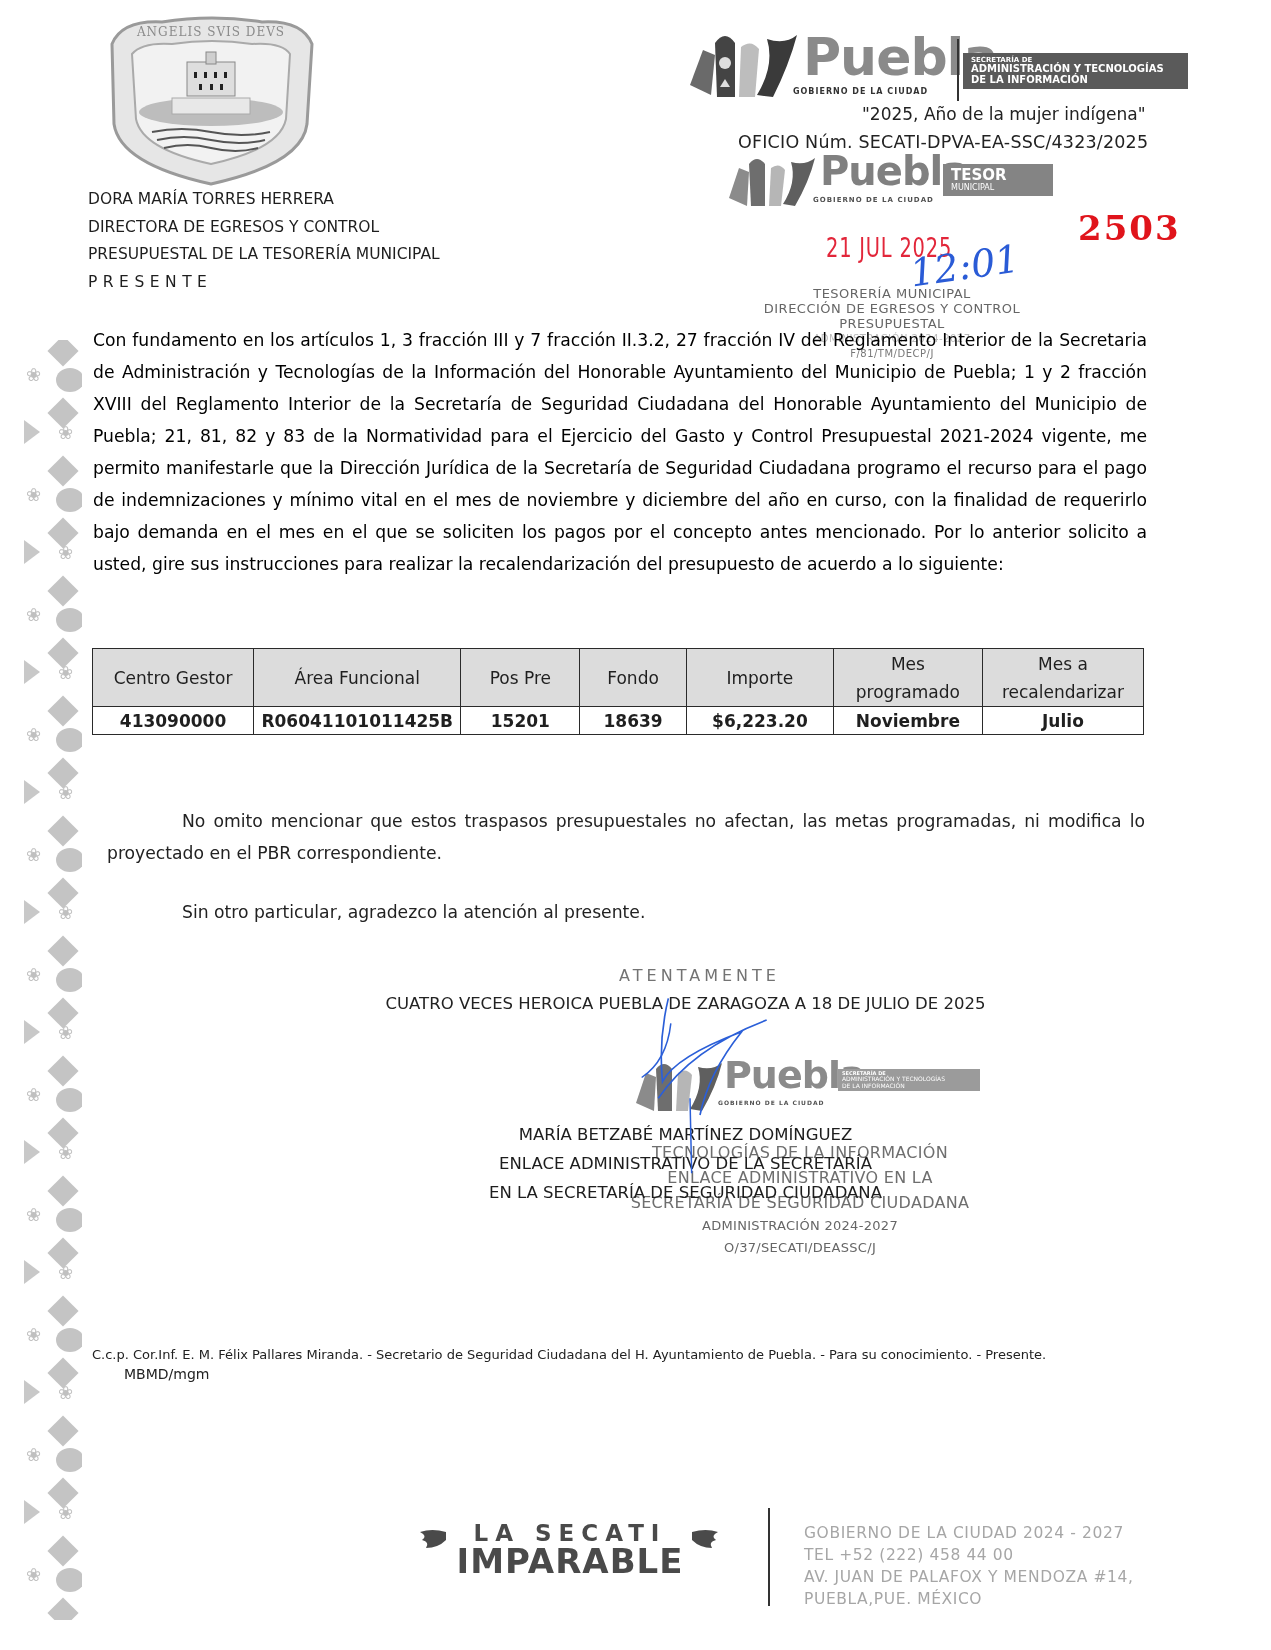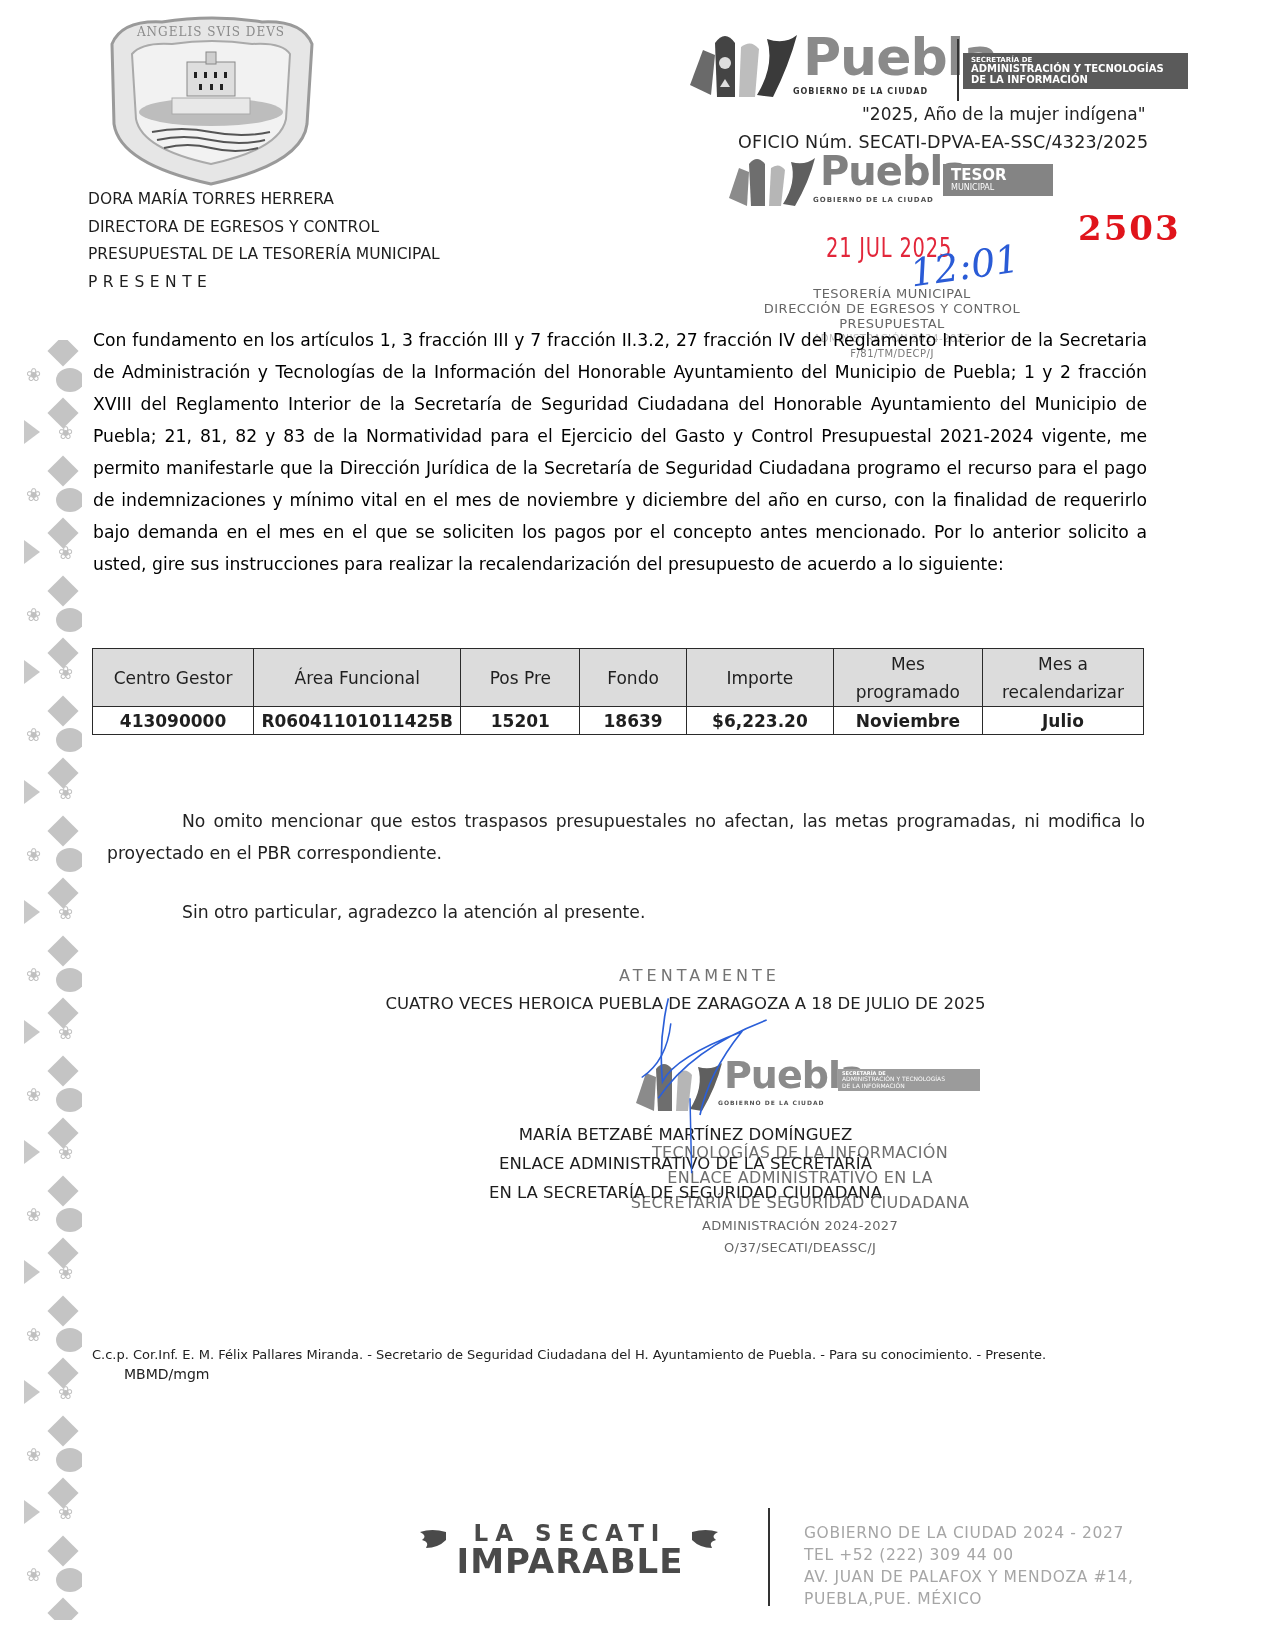--- a/index.html
+++ b/index.html
@@ -308,16 +308,16 @@
 </div>
 <svg class="abs" style="left:418px;top:1528px" width="30" height="24" viewBox="0 0 30 24">
   <path d="M28 4 Q14 0 2 4 Q10 8 4 12 Q12 14 8 20 Q20 20 28 12 Z" fill="#4a4a4a"></path>
 </svg>
 <svg class="abs" style="left:690px;top:1528px" width="30" height="24" viewBox="0 0 30 24">
   <path d="M2 4 Q16 0 28 4 Q20 8 26 12 Q18 14 22 20 Q10 20 2 12 Z" fill="#4a4a4a"></path>
 </svg>
 <div class="abs footer-divider"></div>
 <div class="abs footer-contact">
   <div>GOBIERNO DE LA CIUDAD 2024 - 2027</div>
-  <div>TEL +52 (222) 309 44 00</div>
+  <div>TEL +52 (222) 458 44 00</div>
   <div>AV. JUAN DE PALAFOX Y MENDOZA #14,</div>
   <div>PUEBLA,PUE. MÉXICO</div>
 </div>
 
 </body></html>

